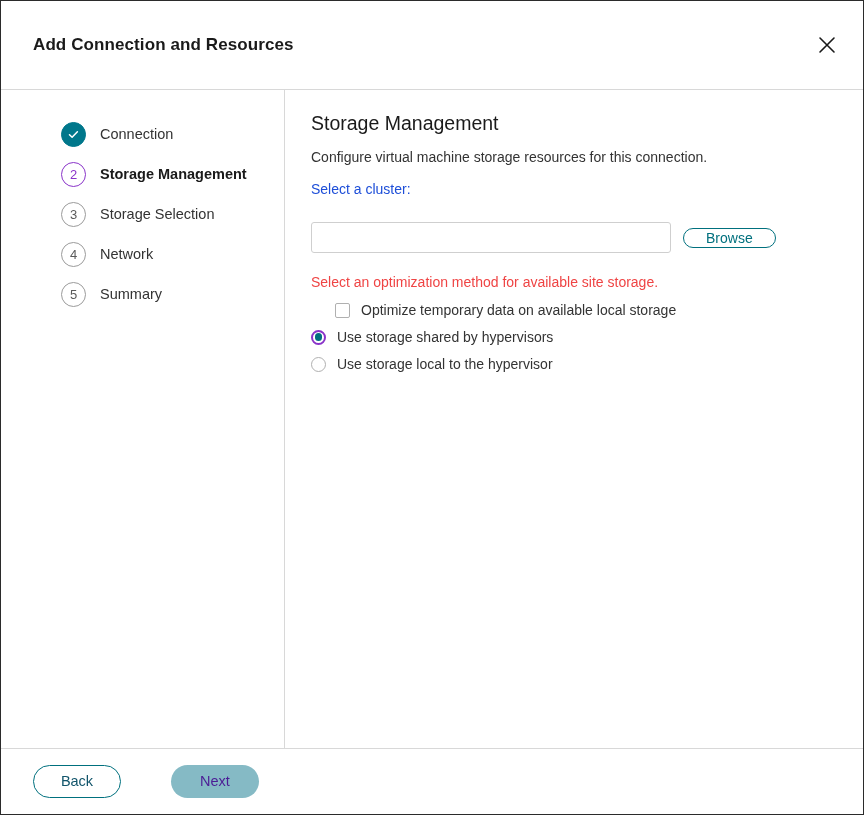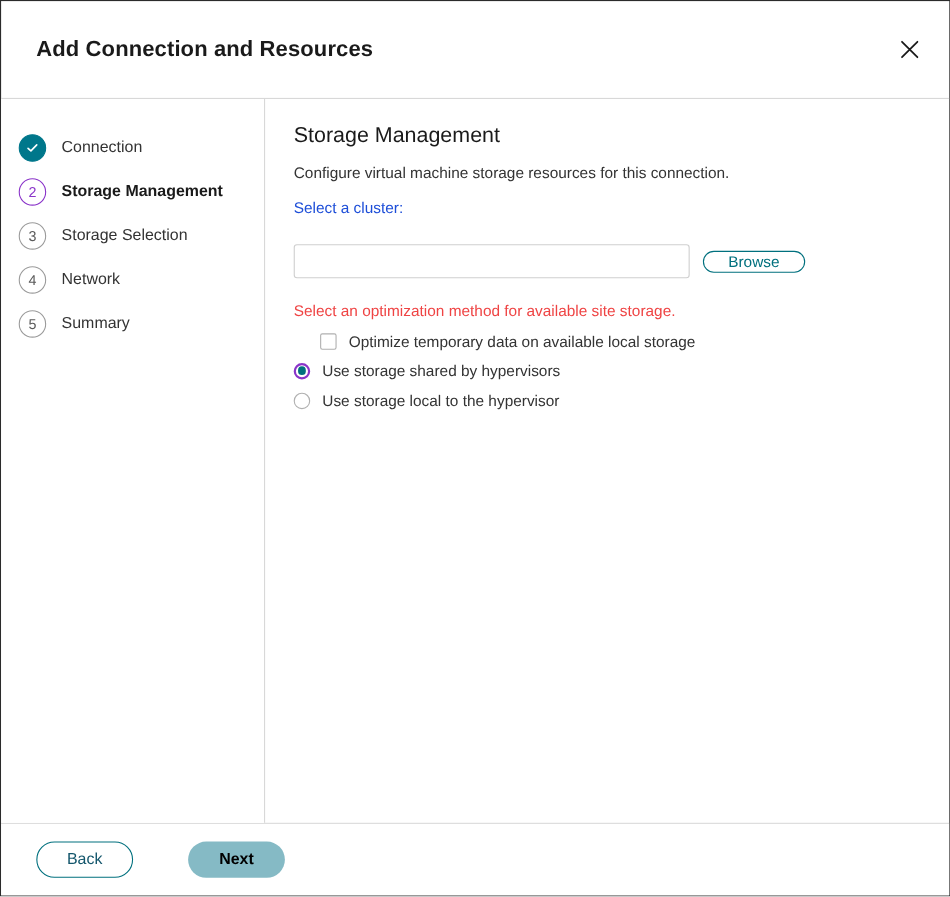--- a/index.html
+++ b/index.html
@@ -32,21 +32,21 @@
   .dialog-header {
     position: relative;
     height: 88px;
     flex: 0 0 88px;
     border-bottom: 1px solid #d8d8d8;
     display: flex;
     align-items: center;
   }
   .dialog-title {
     margin-left: 32px;
-    font-size: 20px;
+    font-size: 17px;
     font-weight: bold;
     color: #1a1a1a;
     letter-spacing: 0.1px;
   }
   .close-button {
     position: absolute;
     right: 18px;
     top: 26px;
     width: 36px;
     height: 36px;
@@ -69,20 +69,21 @@
   }
 
   
   .steps-panel {
     width: 240px;
     flex: 0 0 240px;
     box-sizing: border-box;
     border-right: 1px solid #d8d8d8;
     padding-top: 24px;
     background: #ffffff;
+    margin-left: 44px;
   }
   .step {
     display: flex;
     align-items: center;
     height: 40px;
     padding-left: 16px;
     cursor: pointer;
   }
   .step-marker {
     width: 25px;
@@ -252,24 +253,23 @@
     line-height: 1;
   }
   .btn-outline {
     border: 1.6px solid #00707e;
     background: #ffffff;
     color: #12556b;
   }
   .btn-primary-disabled {
     border: none;
     background: #85bac5;
-    color: #000000;
+    color: #4c1d95;
     margin-left: 14px;
     cursor: default;
-    font-weight: bold;
   }
 </style>
 </head>
 <body>
 
 <div class="dialog">
 
   <div class="dialog-header">
     <div class="dialog-title">Add Connection and Resources</div>
     <button class="close-button" aria-label="Close">

